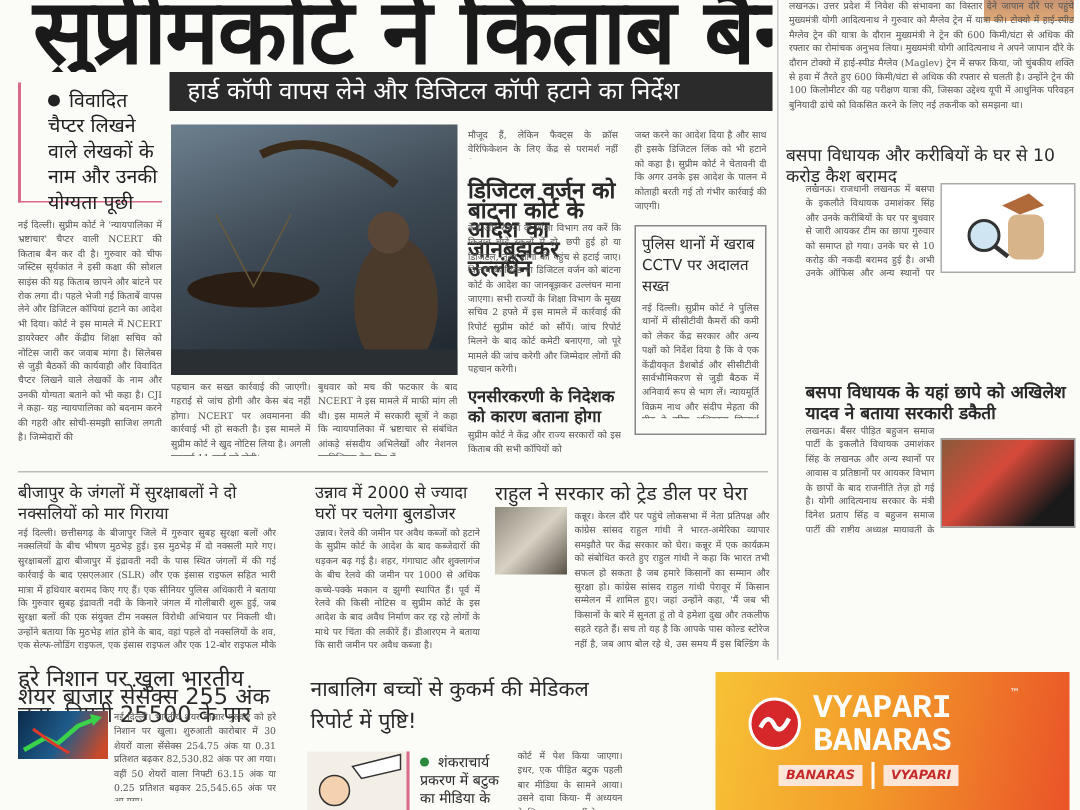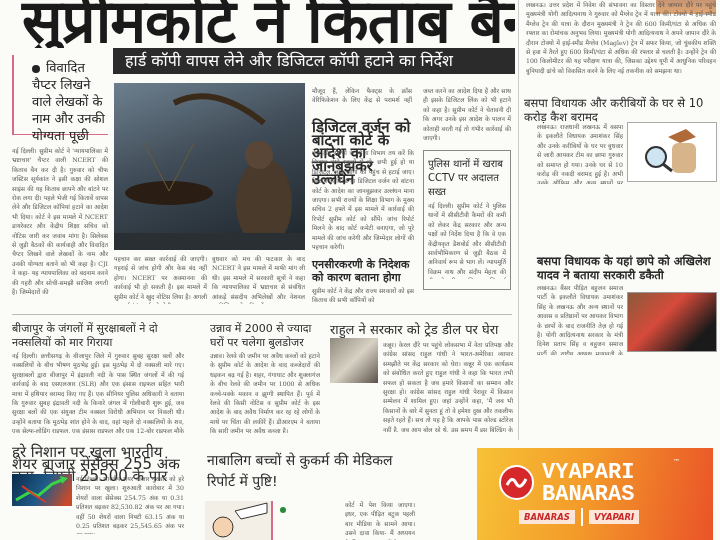--- a/index.html
+++ b/index.html
@@ -113,21 +113,21 @@
 </div>
 <div class="abs body-text" style="left:76px;top:474px;width:108px;height:60px">नई दिल्ली। भारतीय शेयर बाजार गुरुवार को हरे निशान पर खुला। शुरुआती कारोबार में 30 शेयरों वाला सेंसेक्स 254.75 अंक या 0.31 प्रतिशत बढ़कर 82,530.82 अंक पर आ गया। वहीं 50 शेयरों वाला निफ्टी 63.15 अंक या 0.25 प्रतिशत बढ़कर 25,545.65 अंक पर आ गया।</div>
 
 <div class="abs hl" style="left:207px;top:450px;width:200px;font-size:14px;line-height:21px;font-weight:normal">नाबालिग बच्चों से कुकर्म की मेडिकल रिपोर्ट में पुष्टि!</div>
 <div class="abs photo-cartoon">
   <svg width="66" height="39" viewBox="0 0 66 39">
     <circle cx="18" cy="26" r="10" fill="#f4d2b0" stroke="#333" stroke-width="1"></circle>
     <path d="M30 10 L62 2 L62 12 L36 18 Z" fill="#fff" stroke="#333" stroke-width="1"></path>
   </svg>
 </div>
-<div class="abs hl" style="left:280px;top:503px;width:62px;font-size:9.5px;line-height:12px;font-weight:normal"><span class="bullet" style="background:#2a8a3a;width:6px;height:6px"></span></div>
+<div class="abs hl" style="left:280px;top:503px;width:62px;font-size:9.5px;line-height:12px;font-weight:normal"><span class="bullet" style="background:#2a8a3a;width:6px;height:6px"></span><span>शंकराचार्य प्रकरण में बटुक का मीडिया के</span></div>
 <div class="abs body-text" style="left:345px;top:500px;width:70px;height:40px">कोर्ट में पेश किया जाएगा। इधर, एक पीड़ित बटुक पहली बार मीडिया के सामने आया। उसने दावा किया- मैं अध्ययन के लिए गया था, वहीं मेरा</div>
 
 <div class="abs ad">
   <div class="ad-logo">
     <svg width="31" height="31" viewBox="0 0 31 31">
         <path d="M6 18 Q11 8 15 16 T25 12" stroke="#fff" stroke-width="3" fill="none"></path>
       </svg>
   </div>
   <div class="ad-title">
       <div>VYAPARI</div>

